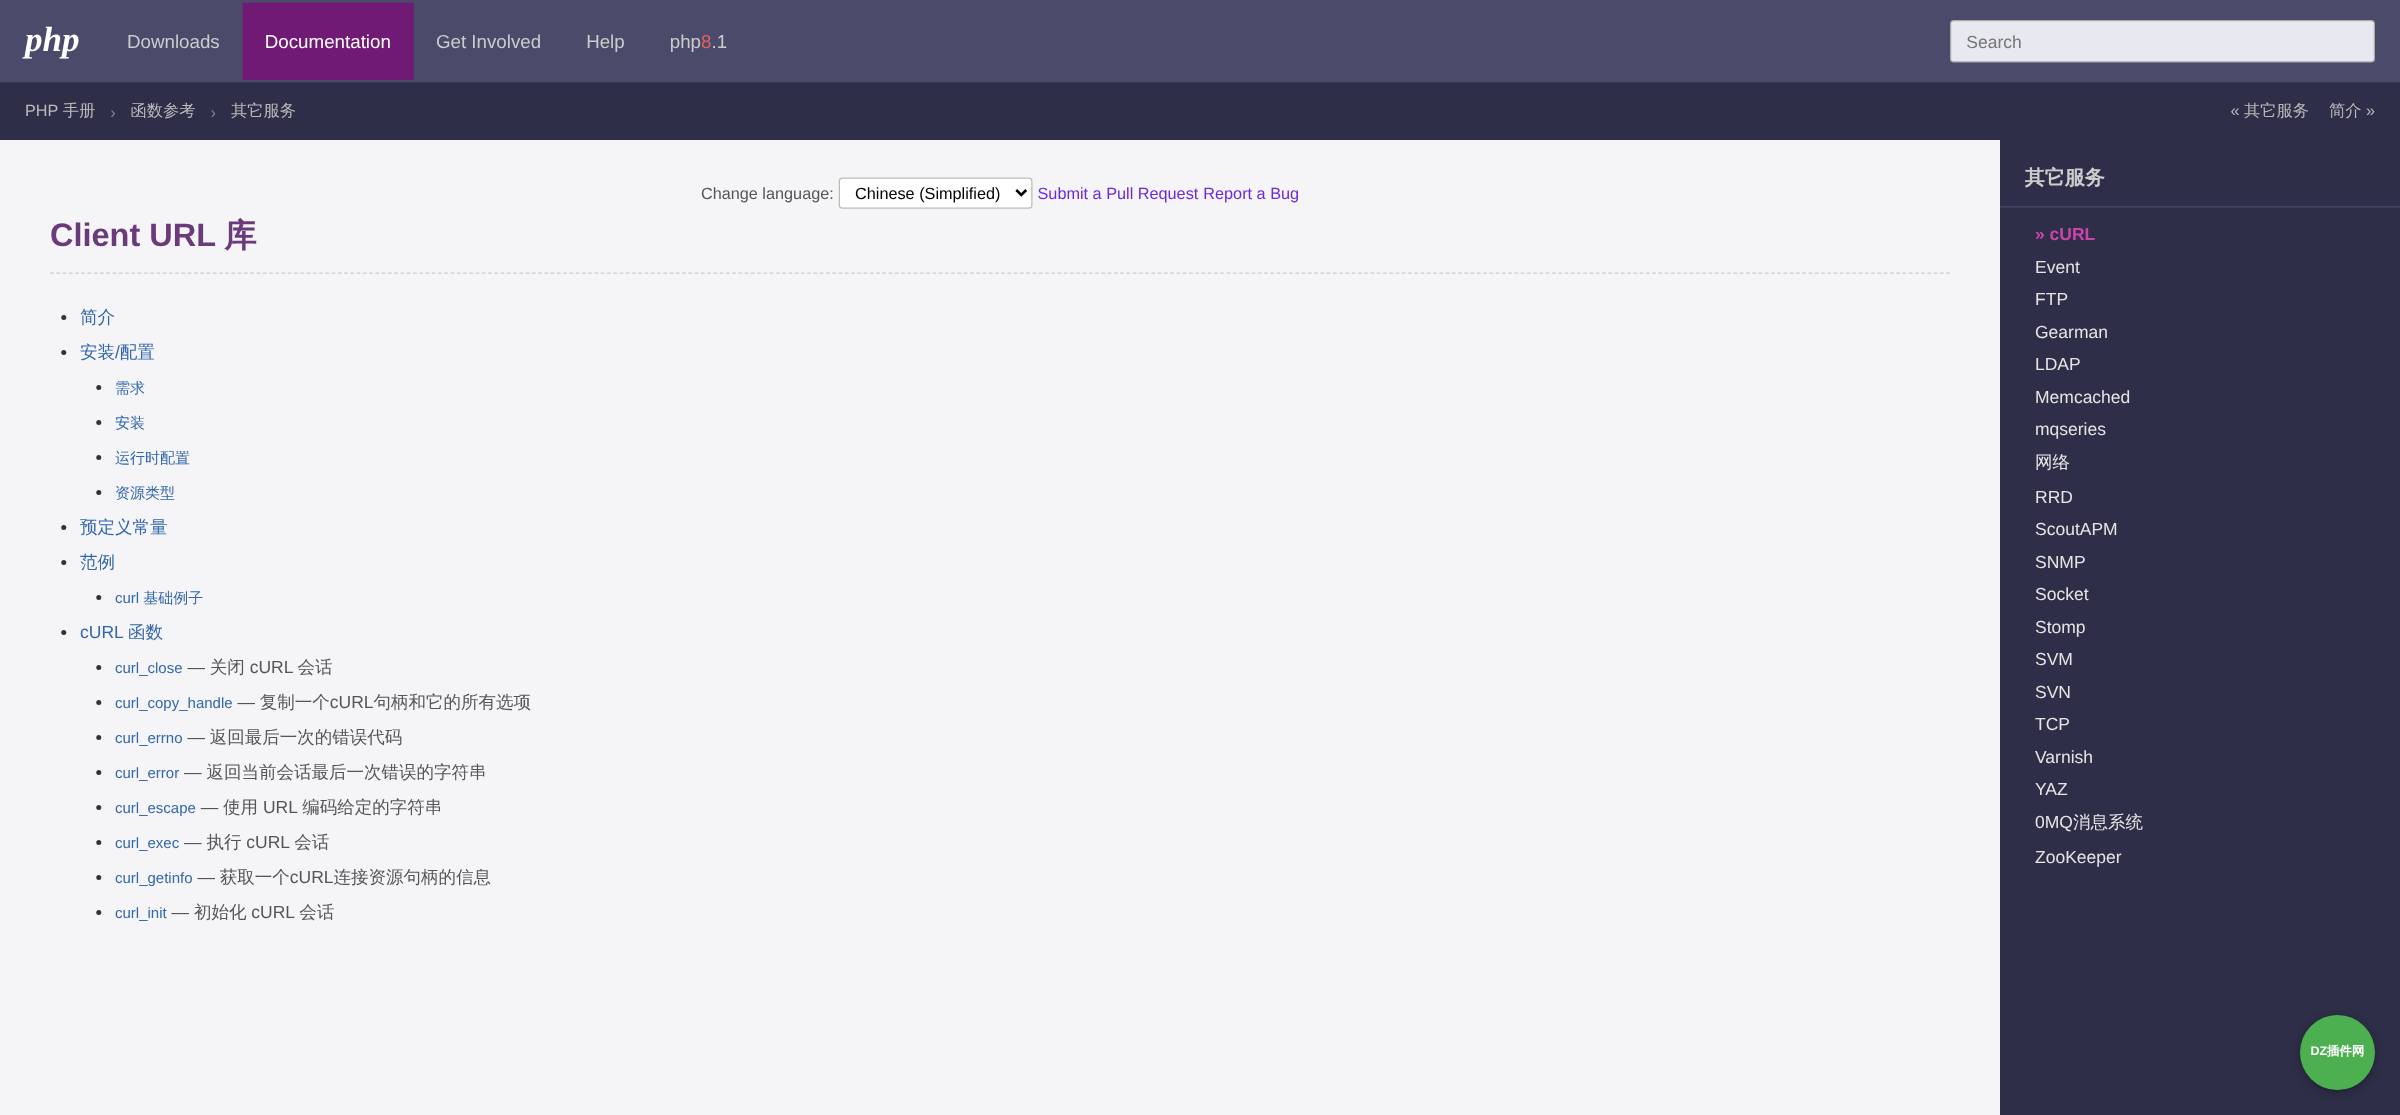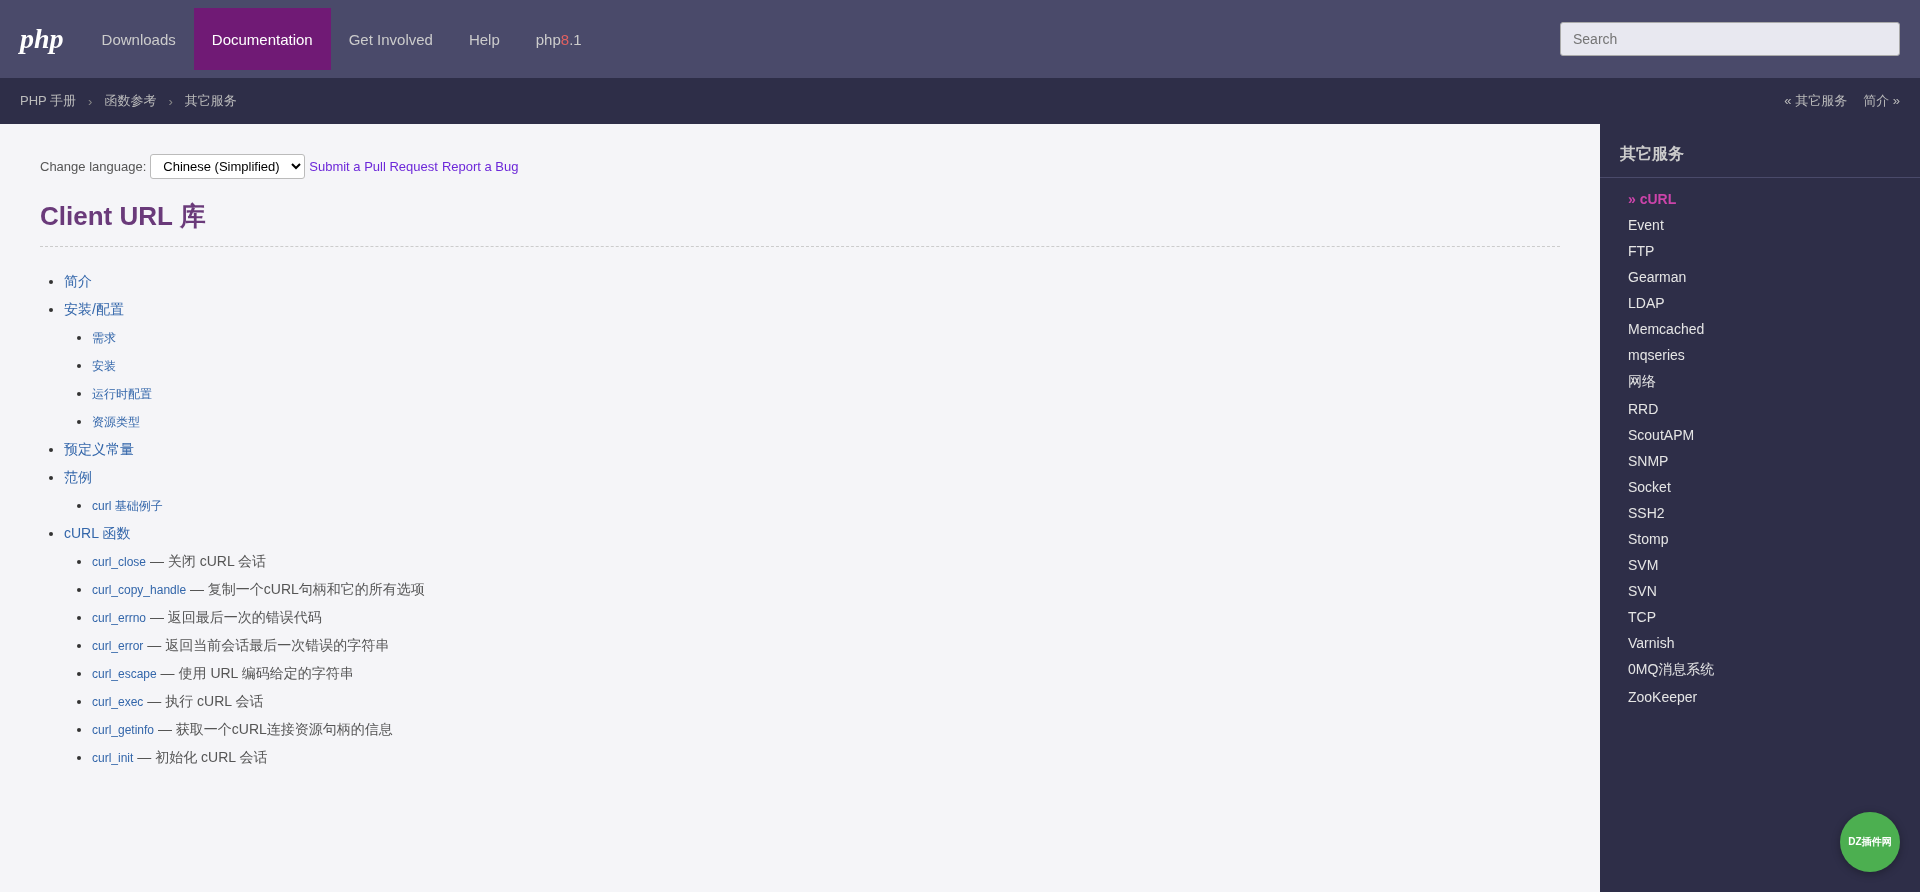--- a/index.html
+++ b/index.html
@@ -3,21 +3,21 @@
   <meta charset="utf-8">
   <style>
     * { margin: 0; padding: 0; box-sizing: border-box; }
     body { font-family: Arial, sans-serif; font-size: 14px; background: #3d3d5c; color: #333; }
 
     
     #top-nav {
       display: flex;
       align-items: center;
       background: #4a4a6a;
-      height: 78px;
+      height: 66px;
       padding: 0 20px;
       gap: 0;
     }
     #php-logo {
       font-size: 28px;
       font-weight: bold;
       color: #fff;
       font-style: italic;
       margin-right: 20px;
       font-family: Georgia, serif;
@@ -96,24 +96,24 @@
     
     #content-area {
       flex: 1;
       padding: 30px 40px;
       background: #f5f5f8;
     }
 
     
     #lang-bar {
       display: flex;
-      justify-content: flex-start;
+      justify-content: center;
       align-items: center;
       gap: 4px;
-      margin-bottom: 20px;
+      margin-bottom: 4px;
       font-size: 13px;
     }
     #lang-bar label { color: #555; }
     #lang-select {
       padding: 3px 8px;
       border: 1px solid #bbb;
       border-radius: 3px;
       background: #fff;
       font-size: 13px;
     }
@@ -349,26 +349,26 @@
     <a class="sidebar-item">FTP</a>
     <a class="sidebar-item">Gearman</a>
     <a class="sidebar-item">LDAP</a>
     <a class="sidebar-item">Memcached</a>
     <a class="sidebar-item">mqseries</a>
     <a class="sidebar-item">网络</a>
     <a class="sidebar-item">RRD</a>
     <a class="sidebar-item">ScoutAPM</a>
     <a class="sidebar-item">SNMP</a>
     <a class="sidebar-item">Socket</a>
-    <a class="sidebar-item">SSH2</a>
     <a class="sidebar-item">Stomp</a>
     <a class="sidebar-item">SVM</a>
     <a class="sidebar-item">SVN</a>
     <a class="sidebar-item">TCP</a>
     <a class="sidebar-item">Varnish</a>
+    <a class="sidebar-item">YAZ</a>
     <a class="sidebar-item">0MQ消息系统</a>
     <a class="sidebar-item">ZooKeeper</a>
   </aside>
 
 </div>
 
 <div id="watermark">
   <span>DZ插件网</span>
 </div>
 

